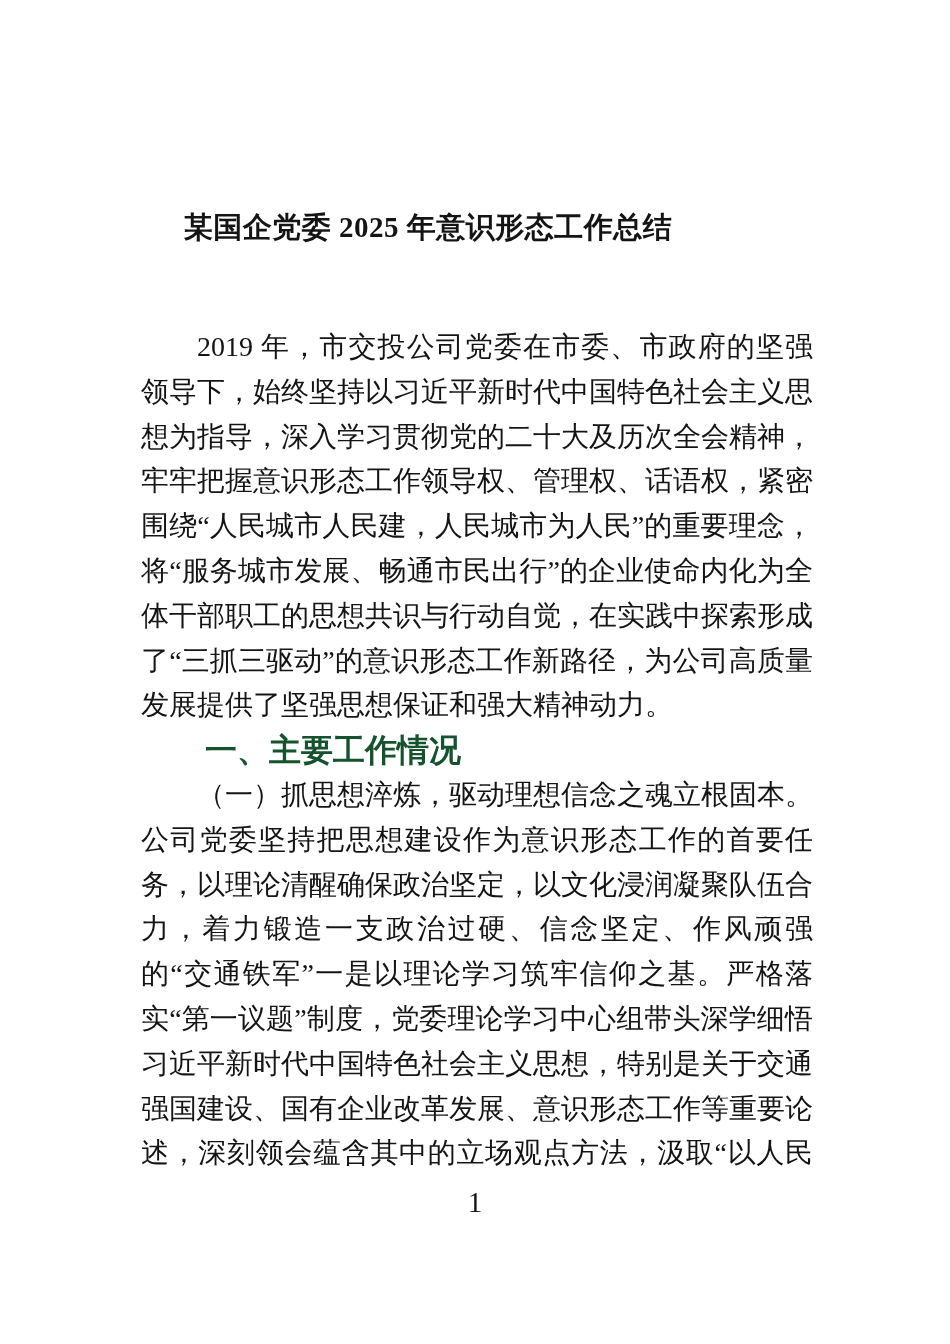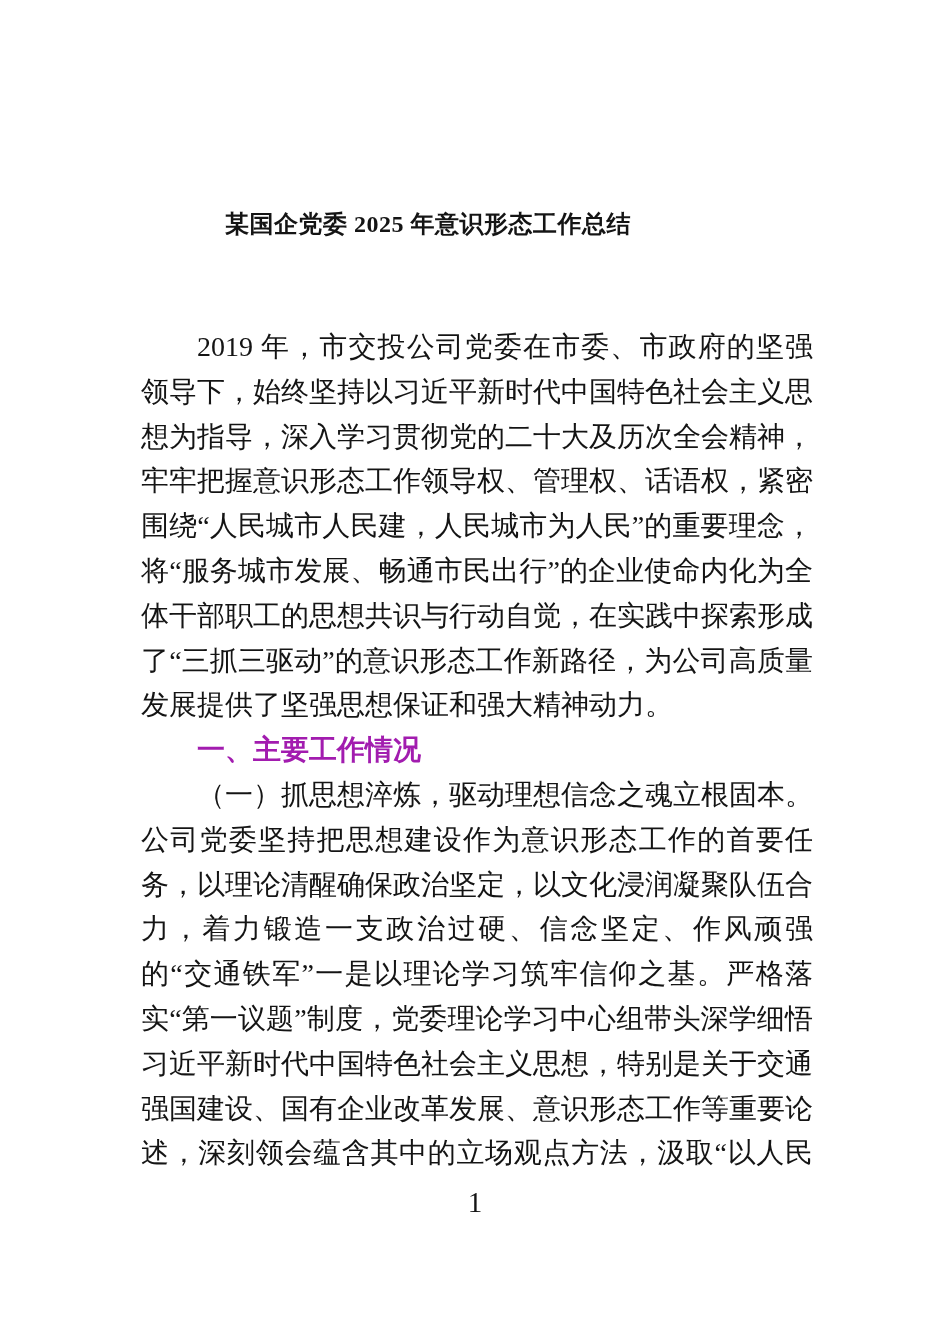--- a/index.html
+++ b/index.html
@@ -15,21 +15,21 @@
     overflow: hidden;
     font-family: "Liberation Serif", "DejaVu Serif", serif;
     color: #141414;
   }
   .doc-title {
     position: absolute;
     top: 183px;
     left: 0;
     width: 856px;
     text-align: center;
-    font-size: 24px;
+    font-size: 29px;
     font-weight: bold;
     line-height: 50px;
     letter-spacing: 0.5px;
     white-space: nowrap;
   }
   .content {
     position: absolute;
     top: 325px;
     left: 141px;
     width: 672px;
@@ -41,23 +41,23 @@
   .para {
     margin: 0;
     text-align: justify;
     text-indent: 2em;
   }
   .section-heading {
     margin: 0;
     text-indent: 2em;
     font-family: "Liberation Sans", "DejaVu Sans", sans-serif;
     font-weight: bold;
-    font-size: 28px;
+    font-size: 32px;
     line-height: 44.8px;
-    color: #a21caf;
+    color: #14532d;
   }
   .kaiti {
     
     font-style: normal;
   }
   .page-number {
     position: absolute;
     top: 1186px;
     left: 0;
     width: 950px;

